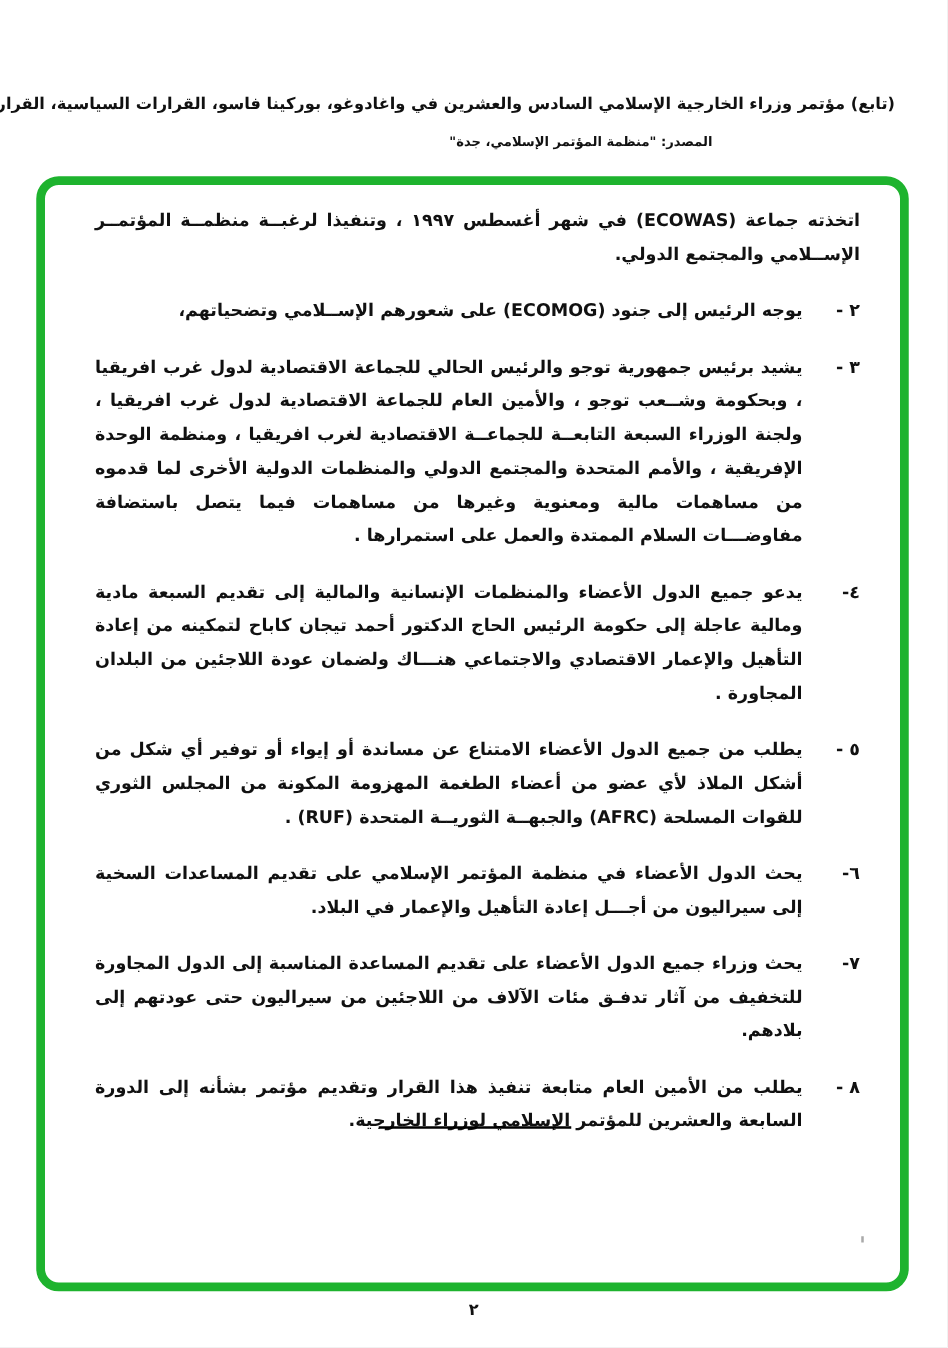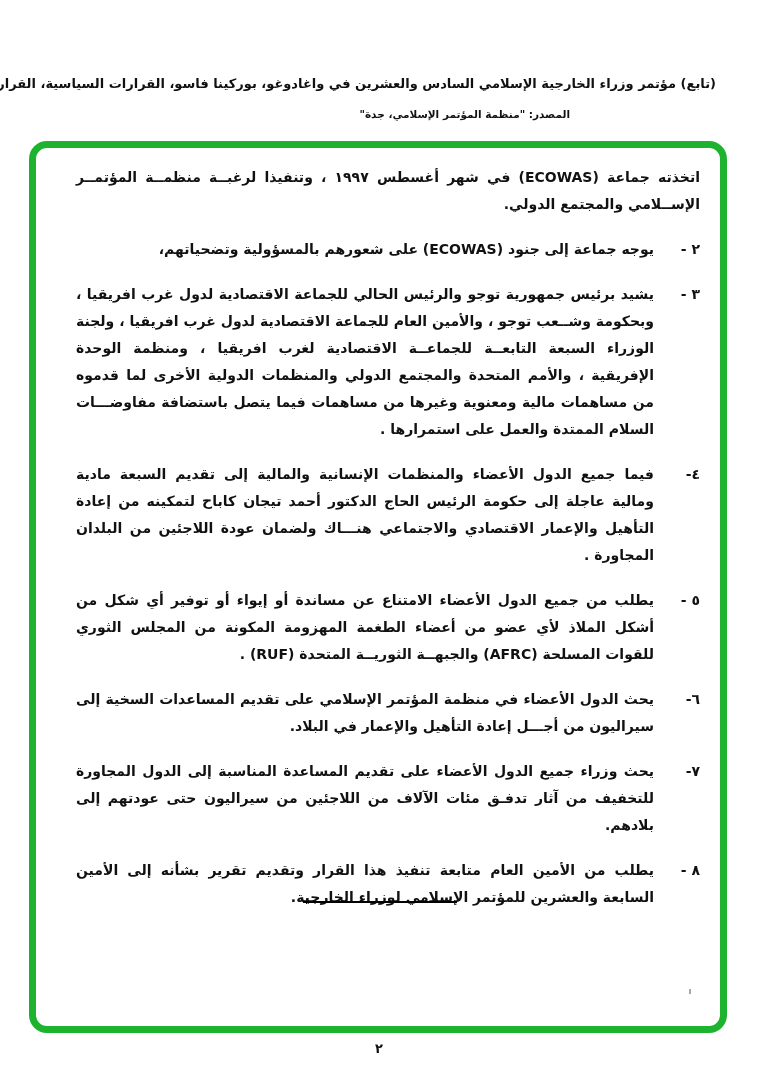--- a/index.html
+++ b/index.html
@@ -36,21 +36,21 @@
     font-weight: bold;
   }
   .green-box {
     position: absolute;
     left: 29px;
     top: 141px;
     width: 698px;
     height: 892px;
     border: 7px solid #1eb32e;
     border-radius: 18px;
-    padding: 16px 20px 0 40px;
+    padding: 16px 32px 0 40px;
     direction: rtl;
   }
   .doc-text { font-size: 14px; line-height: 27px; font-weight: bold; }
   .cont-para {
     text-align: justify;
     margin-bottom: 18px;
   }
   .clause {
     display: flex;
     margin-bottom: 18px;
@@ -99,51 +99,51 @@
   <div class="header-title">(تابع) مؤتمر وزراء الخارجية الإسلامي السادس والعشرين في واغادوغو، بوركينا فاسو، القرارات السياسية، القرار الرقم ٢٦/٤٥-س</div>
 
   <div class="header-source">المصدر:  "منظمة المؤتمر الإسلامي، جدة"</div>
 
   <div class="green-box doc-text">
 
     <p class="cont-para">اتخذته جماعة (ECOWAS) في شهر أغسطس ١٩٩٧ ، وتنفيذا لرغبــة منظمــة المؤتمــر الإســلامي والمجتمع الدولي.</p>
 
     <div class="clause">
       <span class="clause-num">٢ -</span>
-      <p class="clause-body"><b>يوجه جماعة</b><span> إلى جنود (ECOWAS) على شعورهم بالمسؤولية وتضحياتهم،</span></p>
+      <p class="clause-body"><b>يوجه الرئيس</b><span> إلى جنود (ECOMOG) على شعورهم الإســلامي وتضحياتهم،</span></p>
     </div>
 
     <div class="clause">
       <span class="clause-num">٣ -</span>
       <p class="clause-body"><b>يشيد</b><span> برئيس جمهورية توجو والرئيس الحالي للجماعة الاقتصادية لدول غرب افريقيا ، وبحكومة وشــعب توجو ، والأمين العام للجماعة الاقتصادية لدول غرب افريقيا ، ولجنة الوزراء السبعة التابعــة للجماعــة الاقتصادية لغرب افريقيا ، ومنظمة الوحدة الإفريقية ، والأمم المتحدة والمجتمع الدولي والمنظمات الدولية الأخرى لما قدموه من مساهمات مالية ومعنوية وغيرها من مساهمات فيما يتصل باستضافة مفاوضـــات السلام الممتدة والعمل على استمرارها .</span></p>
     </div>
 
     <div class="clause">
       <span class="clause-num">٤-</span>
-      <p class="clause-body"><b>فيما</b><span> جميع الدول الأعضاء والمنظمات الإنسانية والمالية إلى تقديم السبعة مادية ومالية عاجلة إلى حكومة الرئيس الحاج الدكتور أحمد تيجان كاباح لتمكينه من إعادة التأهيل والإعمار الاقتصادي والاجتماعي هنـــاك ولضمان عودة اللاجئين من البلدان المجاورة .</span></p>
+      <p class="clause-body"><b>يدعو</b><span> جميع الدول الأعضاء والمنظمات الإنسانية والمالية إلى تقديم السبعة مادية ومالية عاجلة إلى حكومة الرئيس الحاج الدكتور أحمد تيجان كاباح لتمكينه من إعادة التأهيل والإعمار الاقتصادي والاجتماعي هنـــاك ولضمان عودة اللاجئين من البلدان المجاورة .</span></p>
     </div>
 
     <div class="clause">
       <span class="clause-num">٥ -</span>
       <p class="clause-body"><b>يطلب</b><span> من جميع الدول الأعضاء الامتناع عن مساندة أو إيواء أو توفير أي شكل من أشكل الملاذ لأي عضو من أعضاء الطغمة المهزومة المكونة من المجلس الثوري للقوات المسلحة (AFRC) والجبهــة الثوريــة المتحدة (RUF) .</span></p>
     </div>
 
     <div class="clause">
       <span class="clause-num">٦-</span>
       <p class="clause-body"><b>يحث</b><span> الدول الأعضاء في منظمة المؤتمر الإسلامي على تقديم المساعدات السخية إلى سيراليون من أجـــل إعادة التأهيل والإعمار في البلاد.</span></p>
     </div>
 
     <div class="clause">
       <span class="clause-num">٧-</span>
       <p class="clause-body"><b>يحث وزراء</b><span> جميع الدول الأعضاء على تقديم المساعدة المناسبة إلى الدول المجاورة للتخفيف من آثار تدفـق مئات الآلاف من اللاجئين من سيراليون حتى عودتهم إلى بلادهم.</span></p>
     </div>
 
     <div class="clause">
       <span class="clause-num">٨ -</span>
-      <p class="clause-body"><b>يطلب</b><span> من الأمين العام متابعة تنفيذ هذا القرار وتقديم تقرير بشأنه إلى الأمين السابعة والعشرين للمؤتمر الإسلامي لوزراء الخارجية.</span></p>
+      <p class="clause-body"><b>يطلب</b><span> من الأمين العام متابعة تنفيذ هذا القرار وتقديم مؤتمر بشأنه إلى الدورة السابعة والعشرين للمؤتمر الإسلامي لوزراء الخارجية.</span></p>
     </div>
 
   </div>
 
   <div class="divider"></div>
 
   <div class="speck"></div>
 
   <div class="page-number">٢</div>
 

